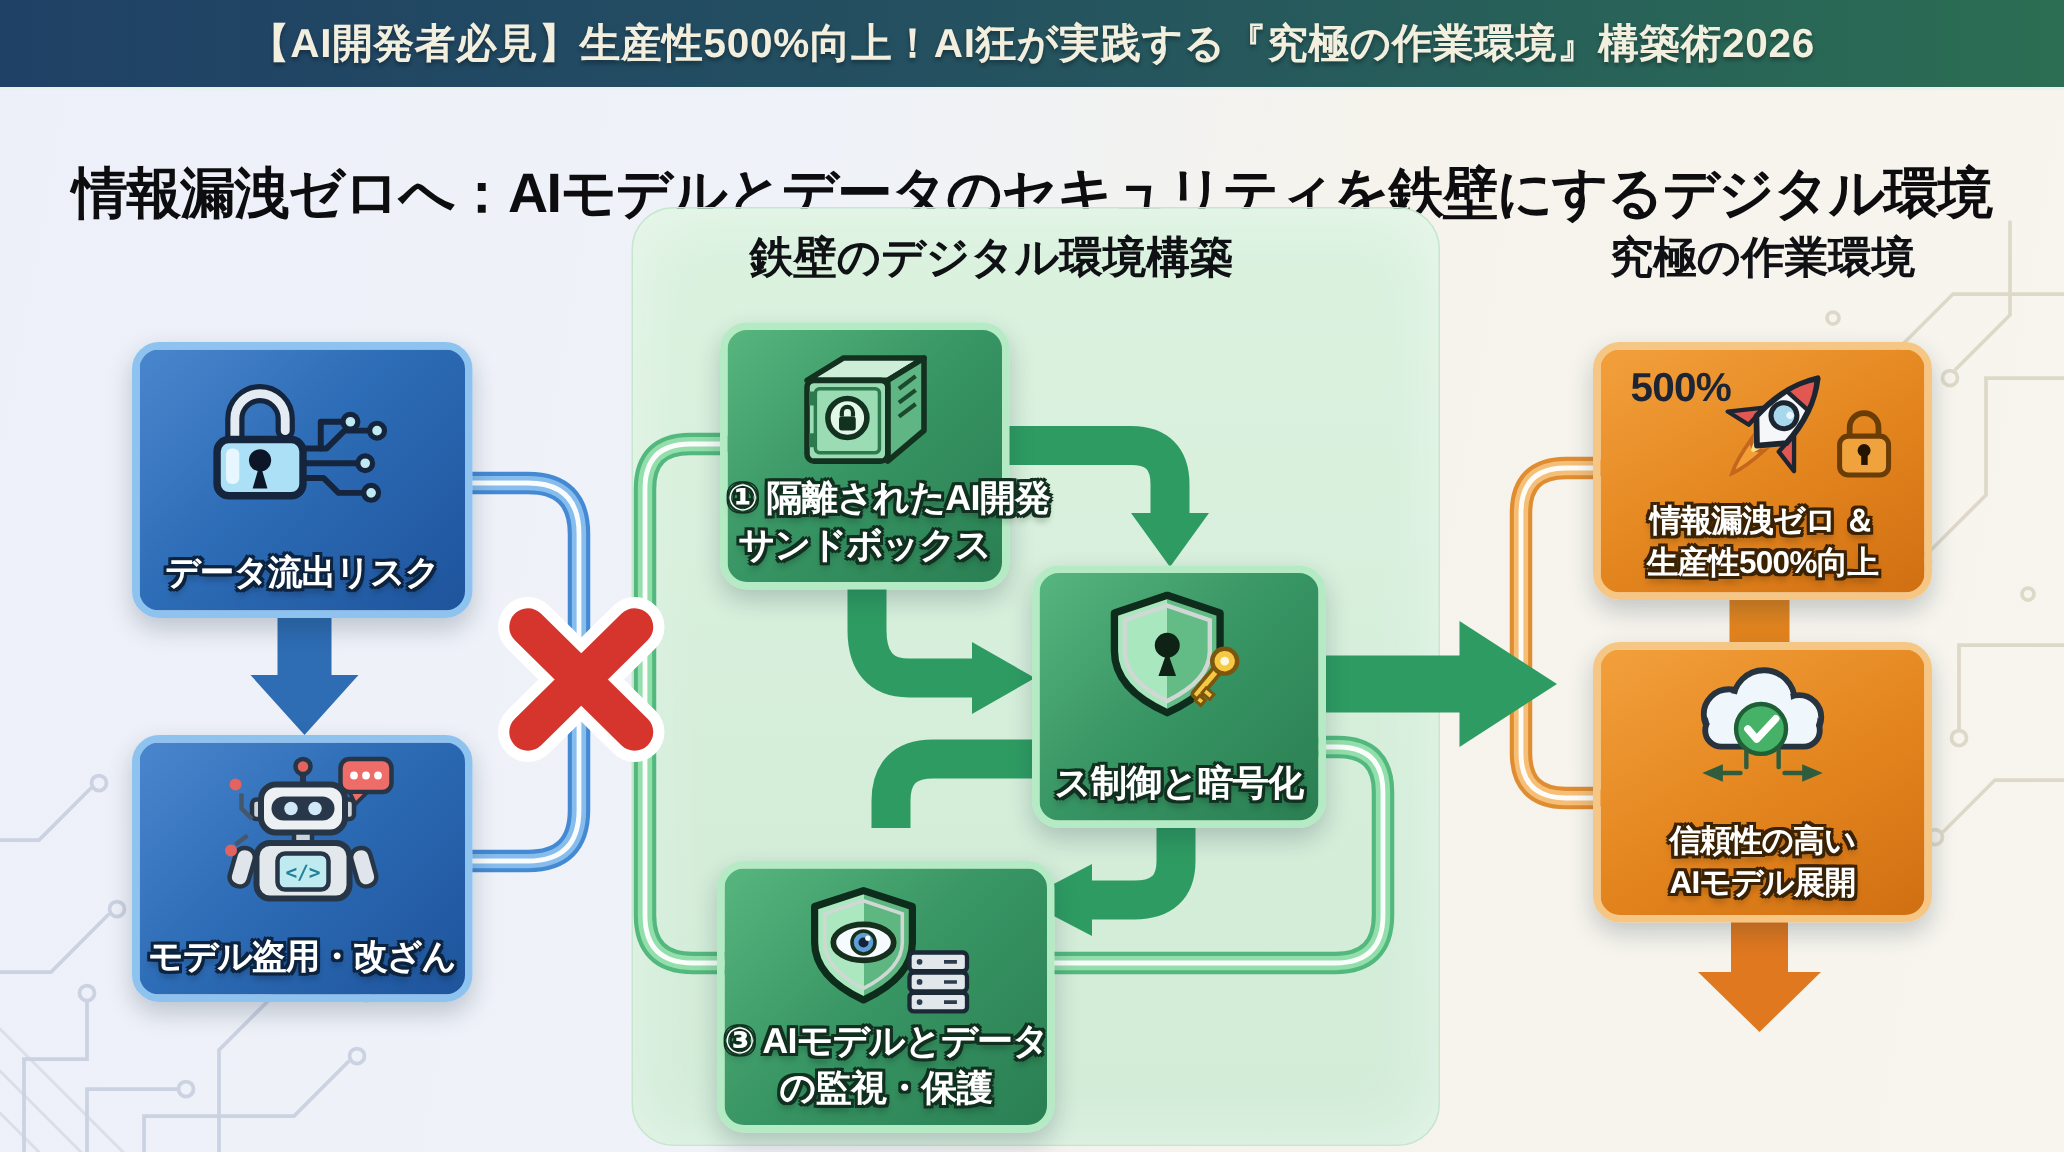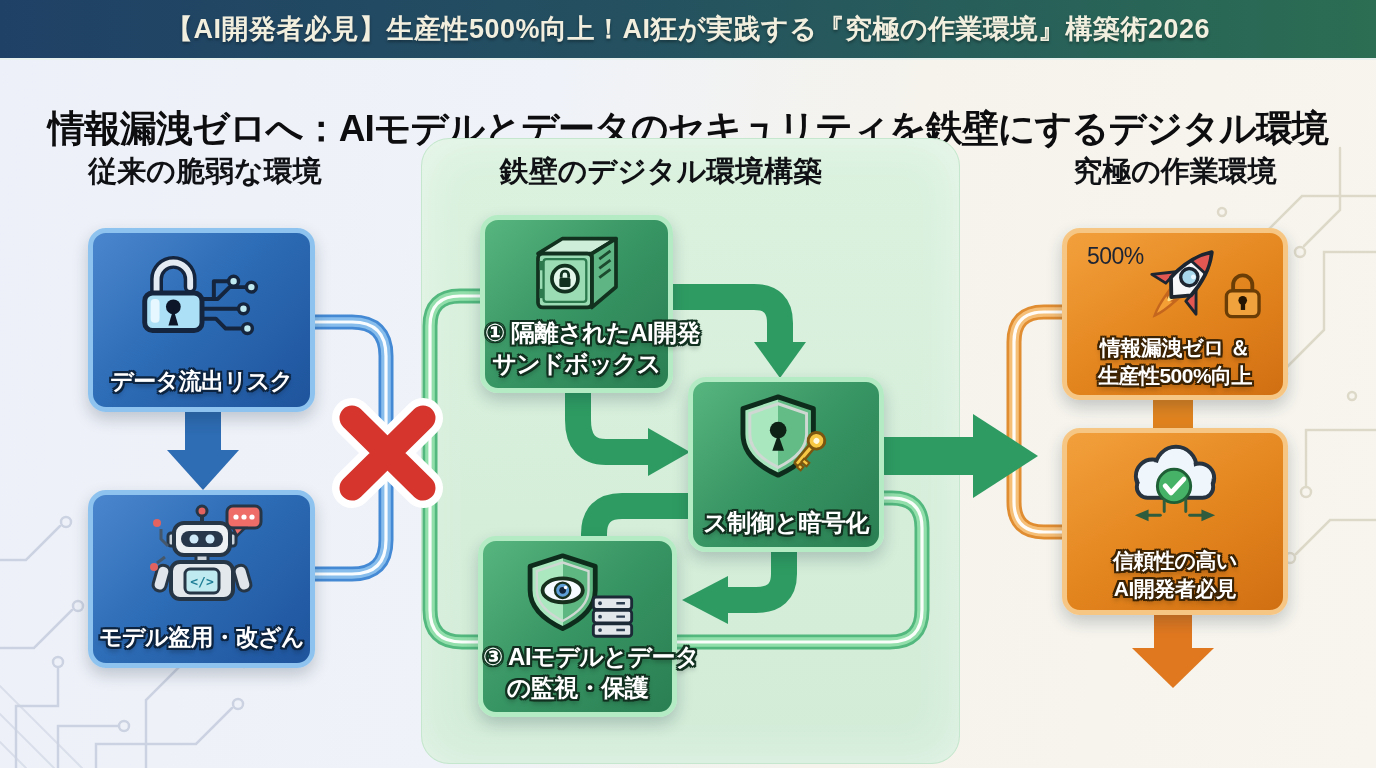--- a/index.html
+++ b/index.html
@@ -42,21 +42,21 @@
   .box-blue{border:5px solid #8ec3ef;background:linear-gradient(135deg,#4a86cd 0%,#2d6cb6 45%,#1e549c 100%);}
   .box-green{border:5px solid #b5ebc4;background:linear-gradient(135deg,#57b57e 0%,#379463 50%,#2a7f52 100%);}
   .box-orange{border:5px solid #f6c684;background:linear-gradient(150deg,#f2a03c 0%,#e4861f 52%,#d06f12 100%);}
   .box-blue .lbl{font-size:23px;letter-spacing:-0.5px;
     text-shadow:-2px -2px 0 #0d2440,2px -2px 0 #0d2440,-2px 2px 0 #0d2440,2px 2px 0 #0d2440,-2px 0 0 #0d2440,2px 0 0 #0d2440,0 -2px 0 #0d2440,0 2px 0 #0d2440,0 4px 5px rgba(0,0,0,.35);margin-top:16px;}
   .box-green .lbl{font-size:24px;letter-spacing:-0.5px;line-height:1.32;
     text-shadow:-2px -2px 0 #11301f,2px -2px 0 #11301f,-2px 2px 0 #11301f,2px 2px 0 #11301f,-2px 0 0 #11301f,2px 0 0 #11301f,0 -2px 0 #11301f,0 2px 0 #11301f,0 4px 5px rgba(0,0,0,.35);}
   .box-orange .lbl{font-size:21px;letter-spacing:-0.5px;line-height:1.3;
     text-shadow:-2px -2px 0 #3a2203,2px -2px 0 #3a2203,-2px 2px 0 #3a2203,2px 2px 0 #3a2203,-2px 0 0 #3a2203,2px 0 0 #3a2203,0 -2px 0 #3a2203,0 2px 0 #3a2203,0 4px 5px rgba(0,0,0,.35);}
   .icon-wrap{position:absolute;left:0;right:0;display:flex;justify-content:center;}
-  .badge-500{position:absolute;left:20px;top:10px;font-size:23px;font-weight:normal;color:#1d2433;letter-spacing:-0.5px;}
+  .badge-500{position:absolute;left:20px;top:10px;font-size:27px;font-weight:bold;color:#1d2433;letter-spacing:-0.5px;}
   
   svg.layer{position:absolute;left:0;top:0;pointer-events:none;}
   .pipe path{fill:none;stroke-linecap:round;stroke-linejoin:round;}
   .pipe .out{stroke-width:15px;}
   .pipe .mid{stroke-width:9.5px;}
   .pipe .core{stroke-width:3.2px;stroke:#ffffff;opacity:.95;}
   .pipe-blue .out{stroke:#4489d4;} .pipe-blue .mid{stroke:#86bdec;}
   .pipe-green .out{stroke:#52b87e;} .pipe-green .mid{stroke:#93dfab;}
   .pipe-orange .out{stroke:#e08c31;} .pipe-orange .mid{stroke:#f6bf78;}
   .garr{fill:#2e9c62;}
@@ -162,21 +162,20 @@
       <path class="garr-s" d="M883,456 H975" stroke-width="38"></path>
       <polygon class="garr" points="973,414 973,498 1038,456"></polygon>
     </g>
 
     <g>
       <path d="M352,418 L423,488 M423,418 L352,488" stroke="#ffffff" stroke-width="40" stroke-linecap="round" fill="none"></path>
       <path d="M352,418 L423,488 M423,418 L352,488" stroke="#d5352c" stroke-width="25" stroke-linecap="round" fill="none"></path>
     </g>
   </svg>
 
-  <div class="abs col-head ch-left">従来の脆弱な環境</div>
   <div class="abs col-head ch-mid">鉄壁のデジタル環境構築</div>
   <div class="abs col-head ch-right">究極の作業環境</div>
 
   <div class="abs node box-blue" style="left:88px;top:228px;width:217px;height:174px;">
     <div class="icon-wrap" style="top:12px;">
       <svg width="158" height="100" viewBox="0 0 160 100">
         <g fill="none" stroke-linecap="round" stroke-linejoin="round">
           <path d="M34,50 V34 a17,17 0 0 1 34,0 v8" stroke="#14253d" stroke-width="13"></path>
           <path d="M34,50 V34 a17,17 0 0 1 34,0 v8" stroke="#e4ebf2" stroke-width="6"></path>
           <rect x="22" y="48" width="58" height="38" rx="8" fill="#ace0f6" stroke="#14253d" stroke-width="5"></rect>
@@ -272,21 +271,21 @@
           <circle cx="82" cy="48" r="8.5" fill="#f6c844" stroke="#7c550e" stroke-width="3"></circle>
           <circle cx="82" cy="48" r="3" fill="#fff8e0"></circle>
         </g>
       </svg>
     </div>
     <div class="lbl" style="bottom:8px;">
       <div>ス制御と暗号化</div>
     </div>
   </div>
 
-  <div class="abs node box-green" style="left:478px;top:536px;width:189px;height:171px;">
+  <div class="abs node box-green" style="left:478px;top:574px;width:189px;height:171px;padding-left:26px;">
     <div class="icon-wrap" style="top:10px;">
       <svg width="120" height="92" viewBox="0 0 124 96">
         <defs>
           <linearGradient id="g2" x1="0" y1="0" x2="1" y2="0">
             <stop offset="0.5" stop-color="#abe8c0"></stop>
               <stop offset="0.5" stop-color="#5eb680"></stop>
           </linearGradient>
         </defs>
         <path d="M46,5 L80,16 V41 Q80,65 46,81 Q12,65 12,41 V16 Z" fill="url(#g2)" stroke="#0e2c1b" stroke-width="5" stroke-linejoin="round"></path>
         <path d="M46,12 L73,21 V41 Q73,59 46,73 Q19,59 19,41 V21 Z" fill="none" stroke="#cfd8d2" stroke-width="2.5"></path>
@@ -360,18 +359,18 @@
           <path d="M54,64 v12 M76,64 v12"></path>
           <path d="M50,80 H36"></path>
             <path d="M80,80 H94"></path>
         </g>
         <polygon points="38,74 24,80 38,86" fill="#2f5c3c"></polygon>
         <polygon points="92,74 106,80 92,86" fill="#2f5c3c"></polygon>
       </svg>
     </div>
     <div class="lbl" style="bottom:8px;">
       <div>信頼性の高い</div>
-      <div>AI開発者必見</div>
+      <div>AIモデル展開</div>
     </div>
   </div>
 
 
 </div>
 
 </body></html>

